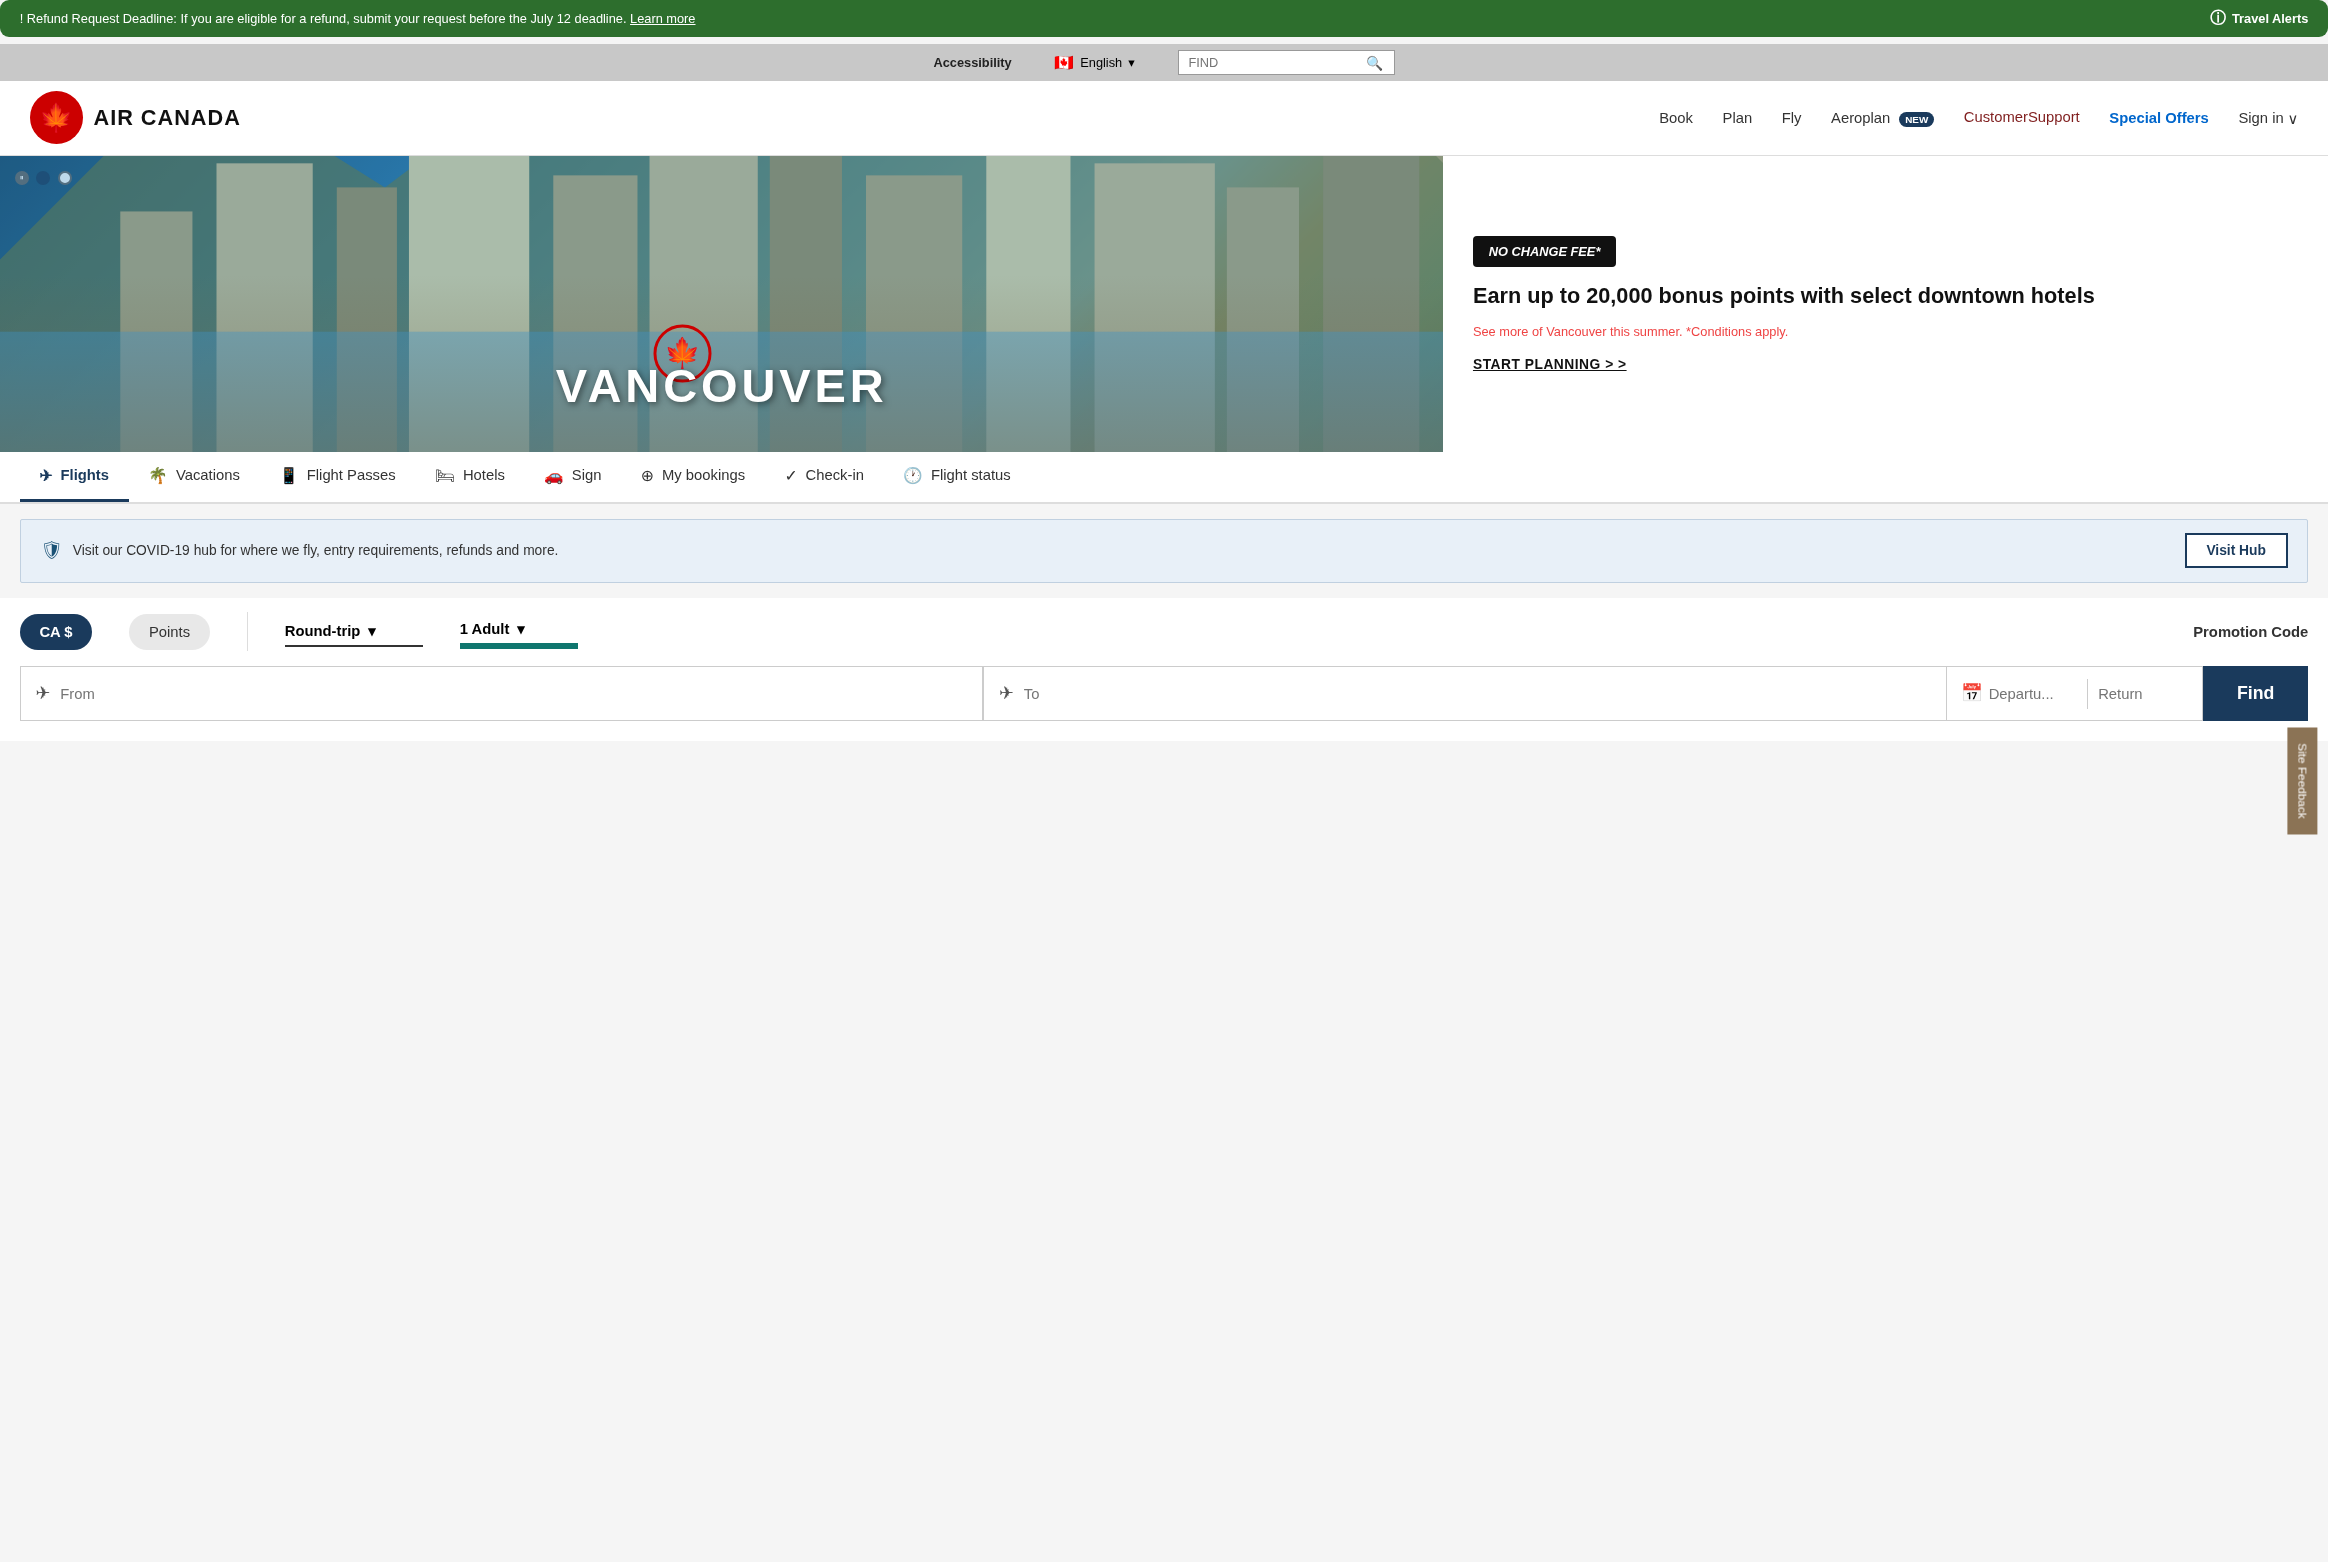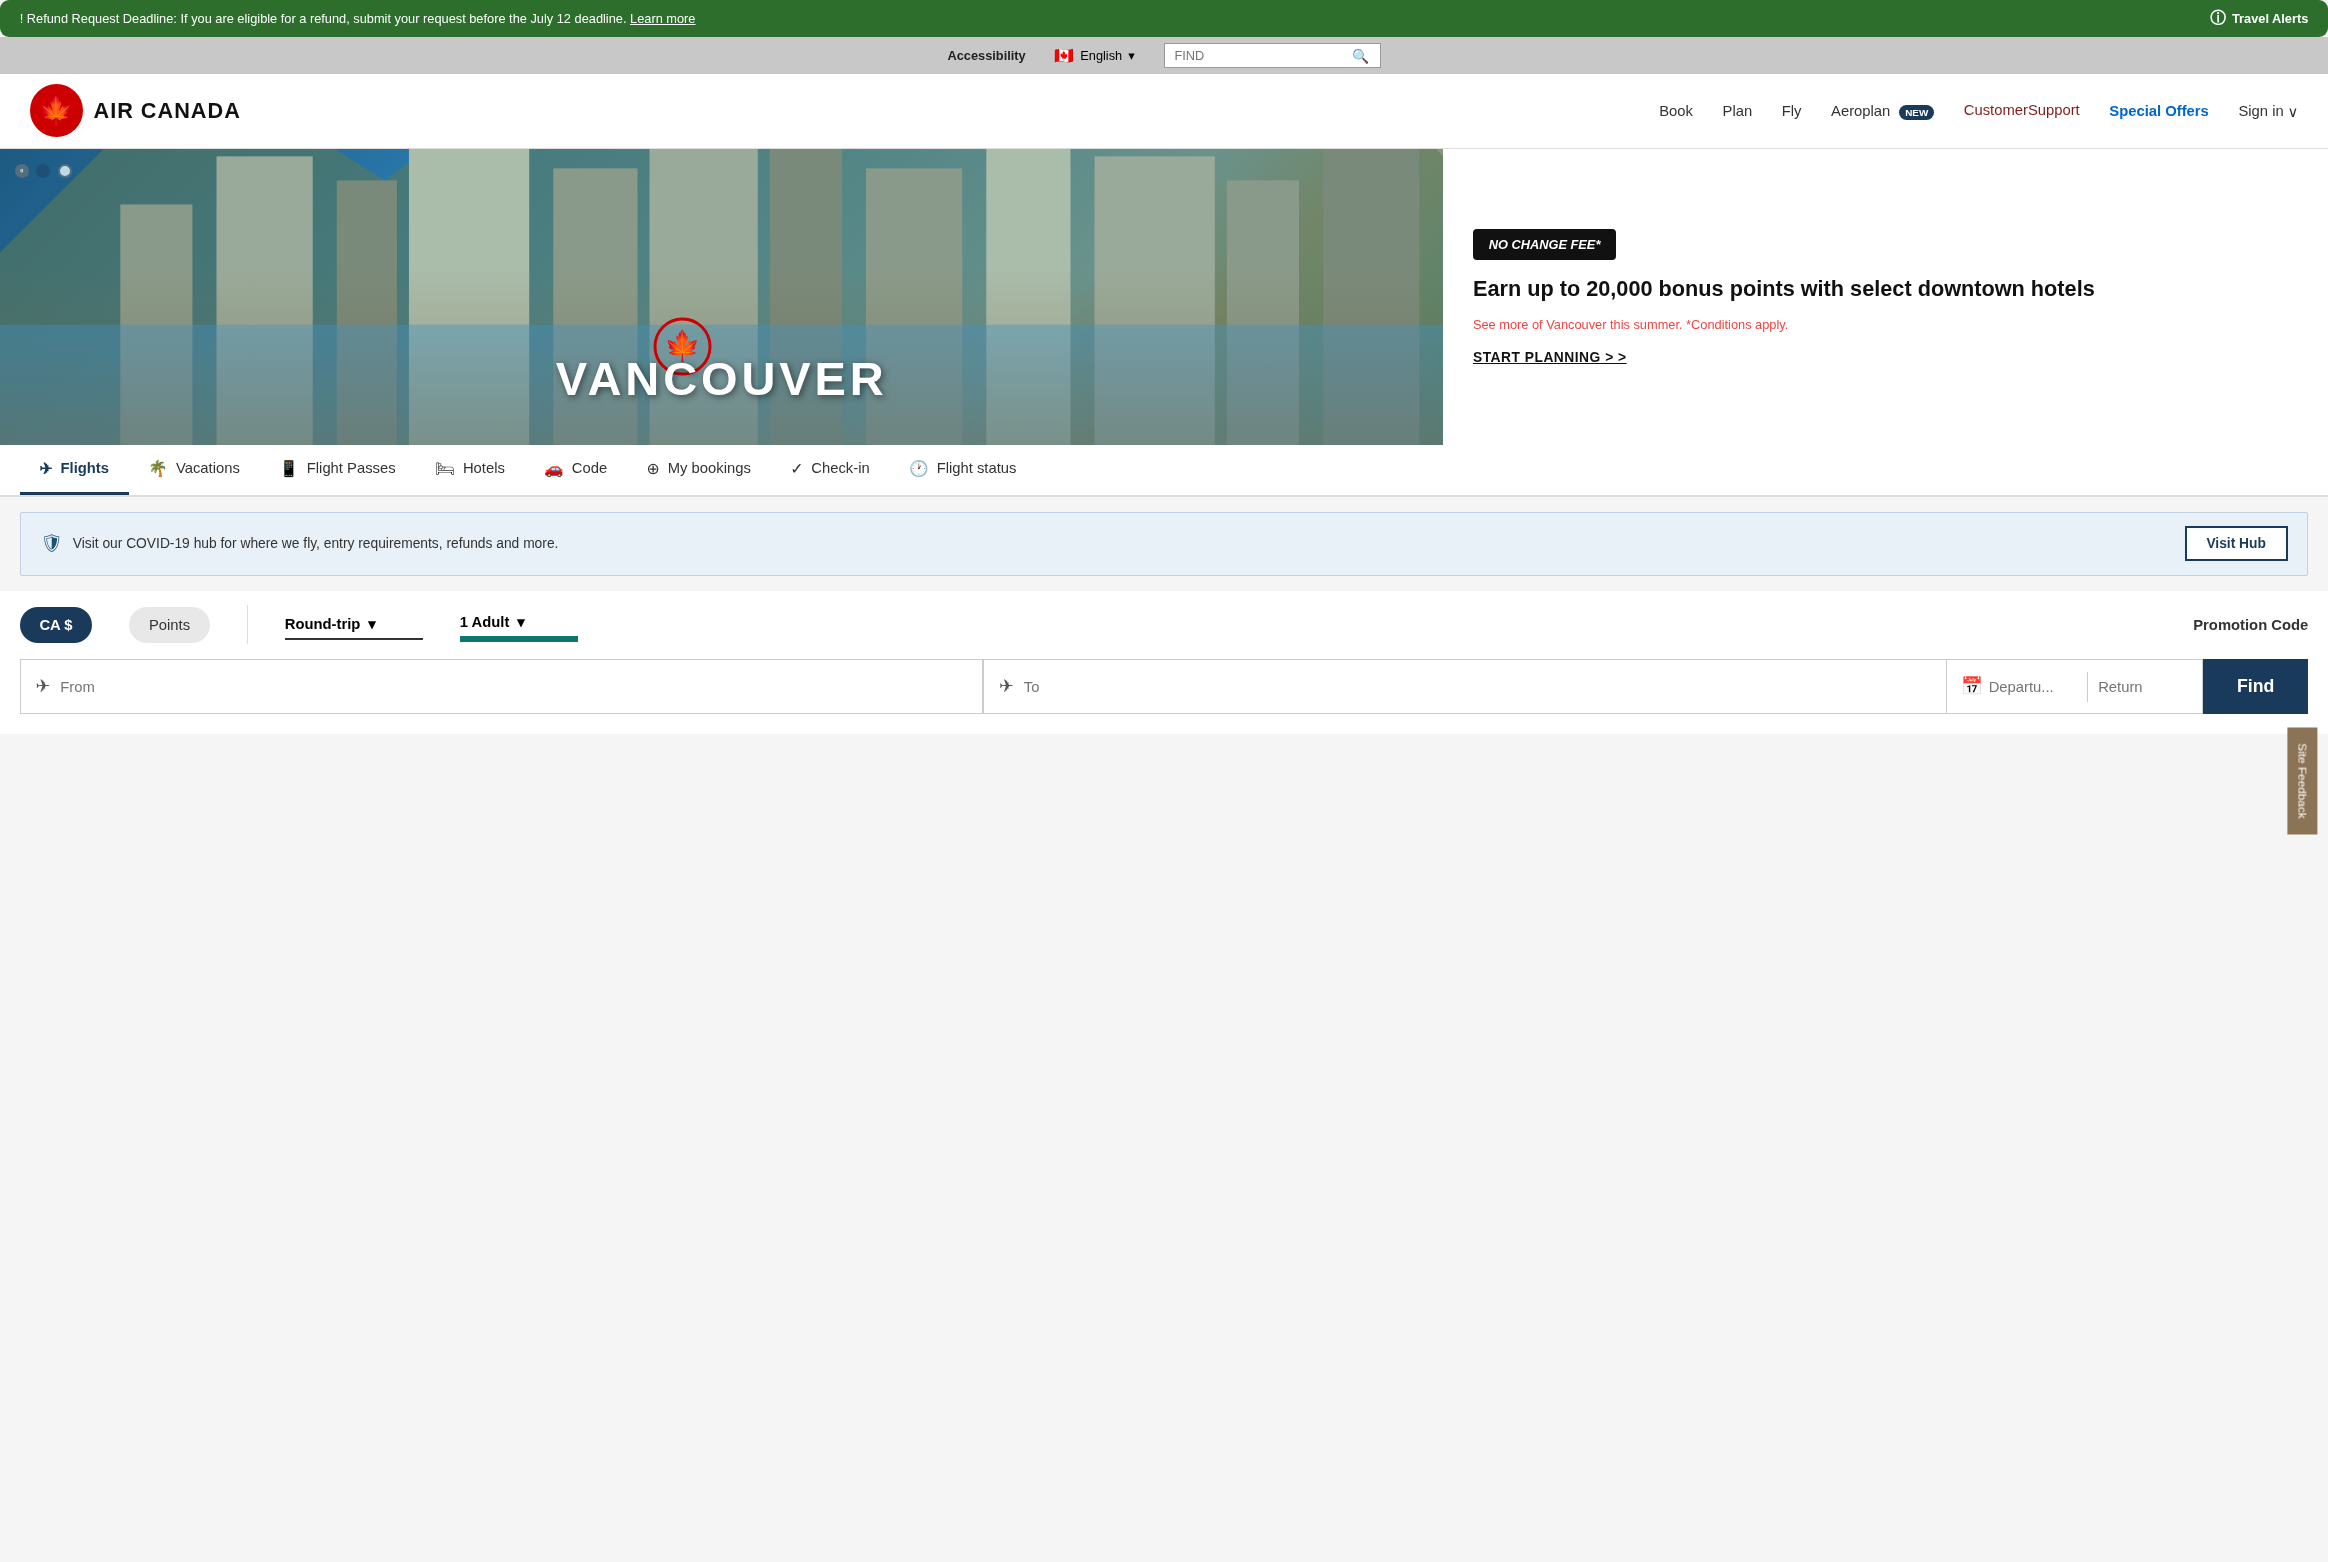--- a/index.html
+++ b/index.html
@@ -20,22 +20,23 @@
     .travel-alerts { display: flex; align-items: center; gap: 5.9px; font-weight: bold; cursor: pointer; }
     .alert-icon { font-size: 15.8px; }
 
     
     .utility-bar {
       background: #c8c8c8;
       display: flex;
       justify-content: center;
       align-items: center;
       padding: 5.9px 19.7px;
-      gap: 29px;
+      gap: 43px;
       position: relative;
+      margin-top: 7px;
     }
     .utility-bar .accessibility { font-size: 12.8px; font-weight: bold; color: #222; cursor: pointer; }
     .lang-selector { display: flex; align-items: center; gap: 5.9px; font-size: 12.8px; cursor: pointer; }
     .flag { font-size: 15.8px; }
     .find-bar { display: flex; align-items: center; background: white; border: 1px solid #999; padding: 3.9px 9.9px; gap: 7.9px; min-width: 217px; }
     .find-bar input { border: none; outline: none; font-size: 12.8px; flex: 1; }
     .find-bar .search-icon { color: #555; font-size: 13.8px; cursor: pointer; }
 
     
     .main-nav {
@@ -403,21 +404,21 @@
     <div class="tab">
       <span class="tab-icon">📱</span>
       <span>Flight Passes</span>
     </div>
     <div class="tab">
       <span class="tab-icon">🛏</span>
       <span>Hotels</span>
     </div>
     <div class="tab">
       <span class="tab-icon">🚗</span>
-      <span>Code</span>
+      <span>Sign</span>
     </div>
     <div class="tab">
       <span class="tab-icon">⊕</span>
       <span>My bookings</span>
     </div>
     <div class="tab">
       <span class="tab-icon">✓</span>
       <span>Check-in</span>
     </div>
     <div class="tab">

